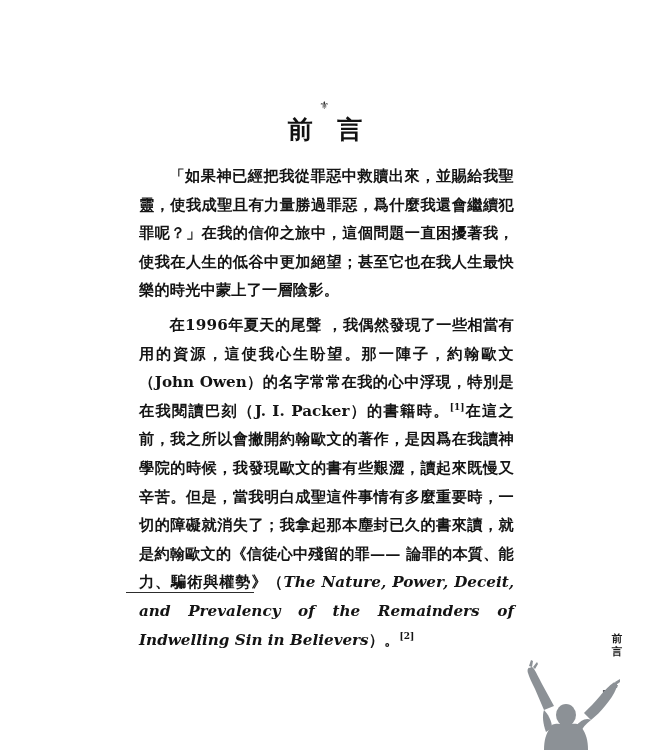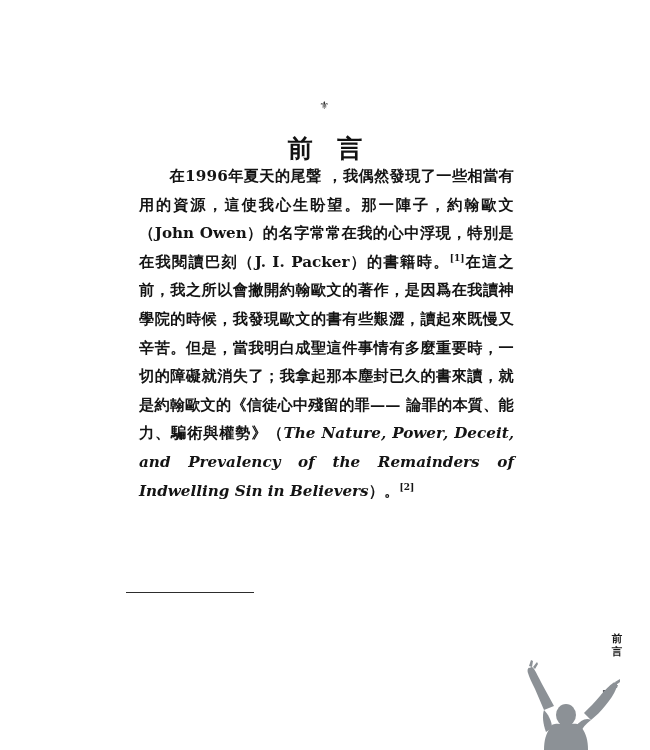--- a/index.html
+++ b/index.html
@@ -41,21 +41,21 @@
   }
   .chapter-title {
     display: block;
     font-size: 25px;
     line-height: 30px;
     font-weight: bold;
     letter-spacing: 8px;
     text-indent: 8px;
     color: #111111;
     font-family: "DejaVu Serif", "Liberation Serif", serif;
-    margin-top: 20px;
+    margin-top: 1px;
   }
 
   
   .body-col {
     position: absolute;
     left: 139px;
     top: 162px;
     width: 375px;
   }
   p.para {
@@ -168,20 +168,23 @@
 
 <div class="page">
 
   <div class="heading-block">
     <span class="title-ornament">⚜</span>
     <span class="chapter-title">前 言</span>
   </div>
 
   <div class="body-col">
 
+    <p class="para">
+      <span>「如果神已經把我從罪惡中救贖出來，並賜給我聖靈，使我成聖且有力量勝過罪惡，爲什麼我還會繼續犯罪呢？」在我的信仰之旅中，這個問題一直困擾著我，使我在人生的低谷中更加絕望；甚至它也在我人生最快樂的時光中蒙上了一層陰影。</span>
+    </p>
 
     <p class="para">
       <span>在1996年夏天的尾聲 ，我偶然發現了一些相當有用的資源，這使我心生盼望。那一陣子，約翰歐文（</span><span class="latin">John Owen</span><span>）的名字常常在我的心中浮現，特別是在我閱讀巴刻（</span><span class="latin">J. I. Packer</span><span>）的書籍時。</span><sup class="fnref">[1]</sup><span>在這之前，我之所以會撇開約翰歐文的著作，是因爲在我讀神學院的時候，我發現歐文的書有些艱澀，讀起來既慢又辛苦。但是，當我明白成聖這件事情有多麼重要時，一切的障礙就消失了；我拿起那本塵封已久的書來讀，就是約翰歐文的《信徒心中殘留的罪—— 論罪的本質、能力、騙術與權勢》（</span><span class="ital latin">The Nature, Power, Deceit, and Prevalency of the Remainders of Indwelling Sin in Believers</span><span>）。</span><sup class="fnref">[2]</sup>
     </p>
 
   </div>
 
   <div class="footnotes">
     <div class="fn-rule"></div>
 

